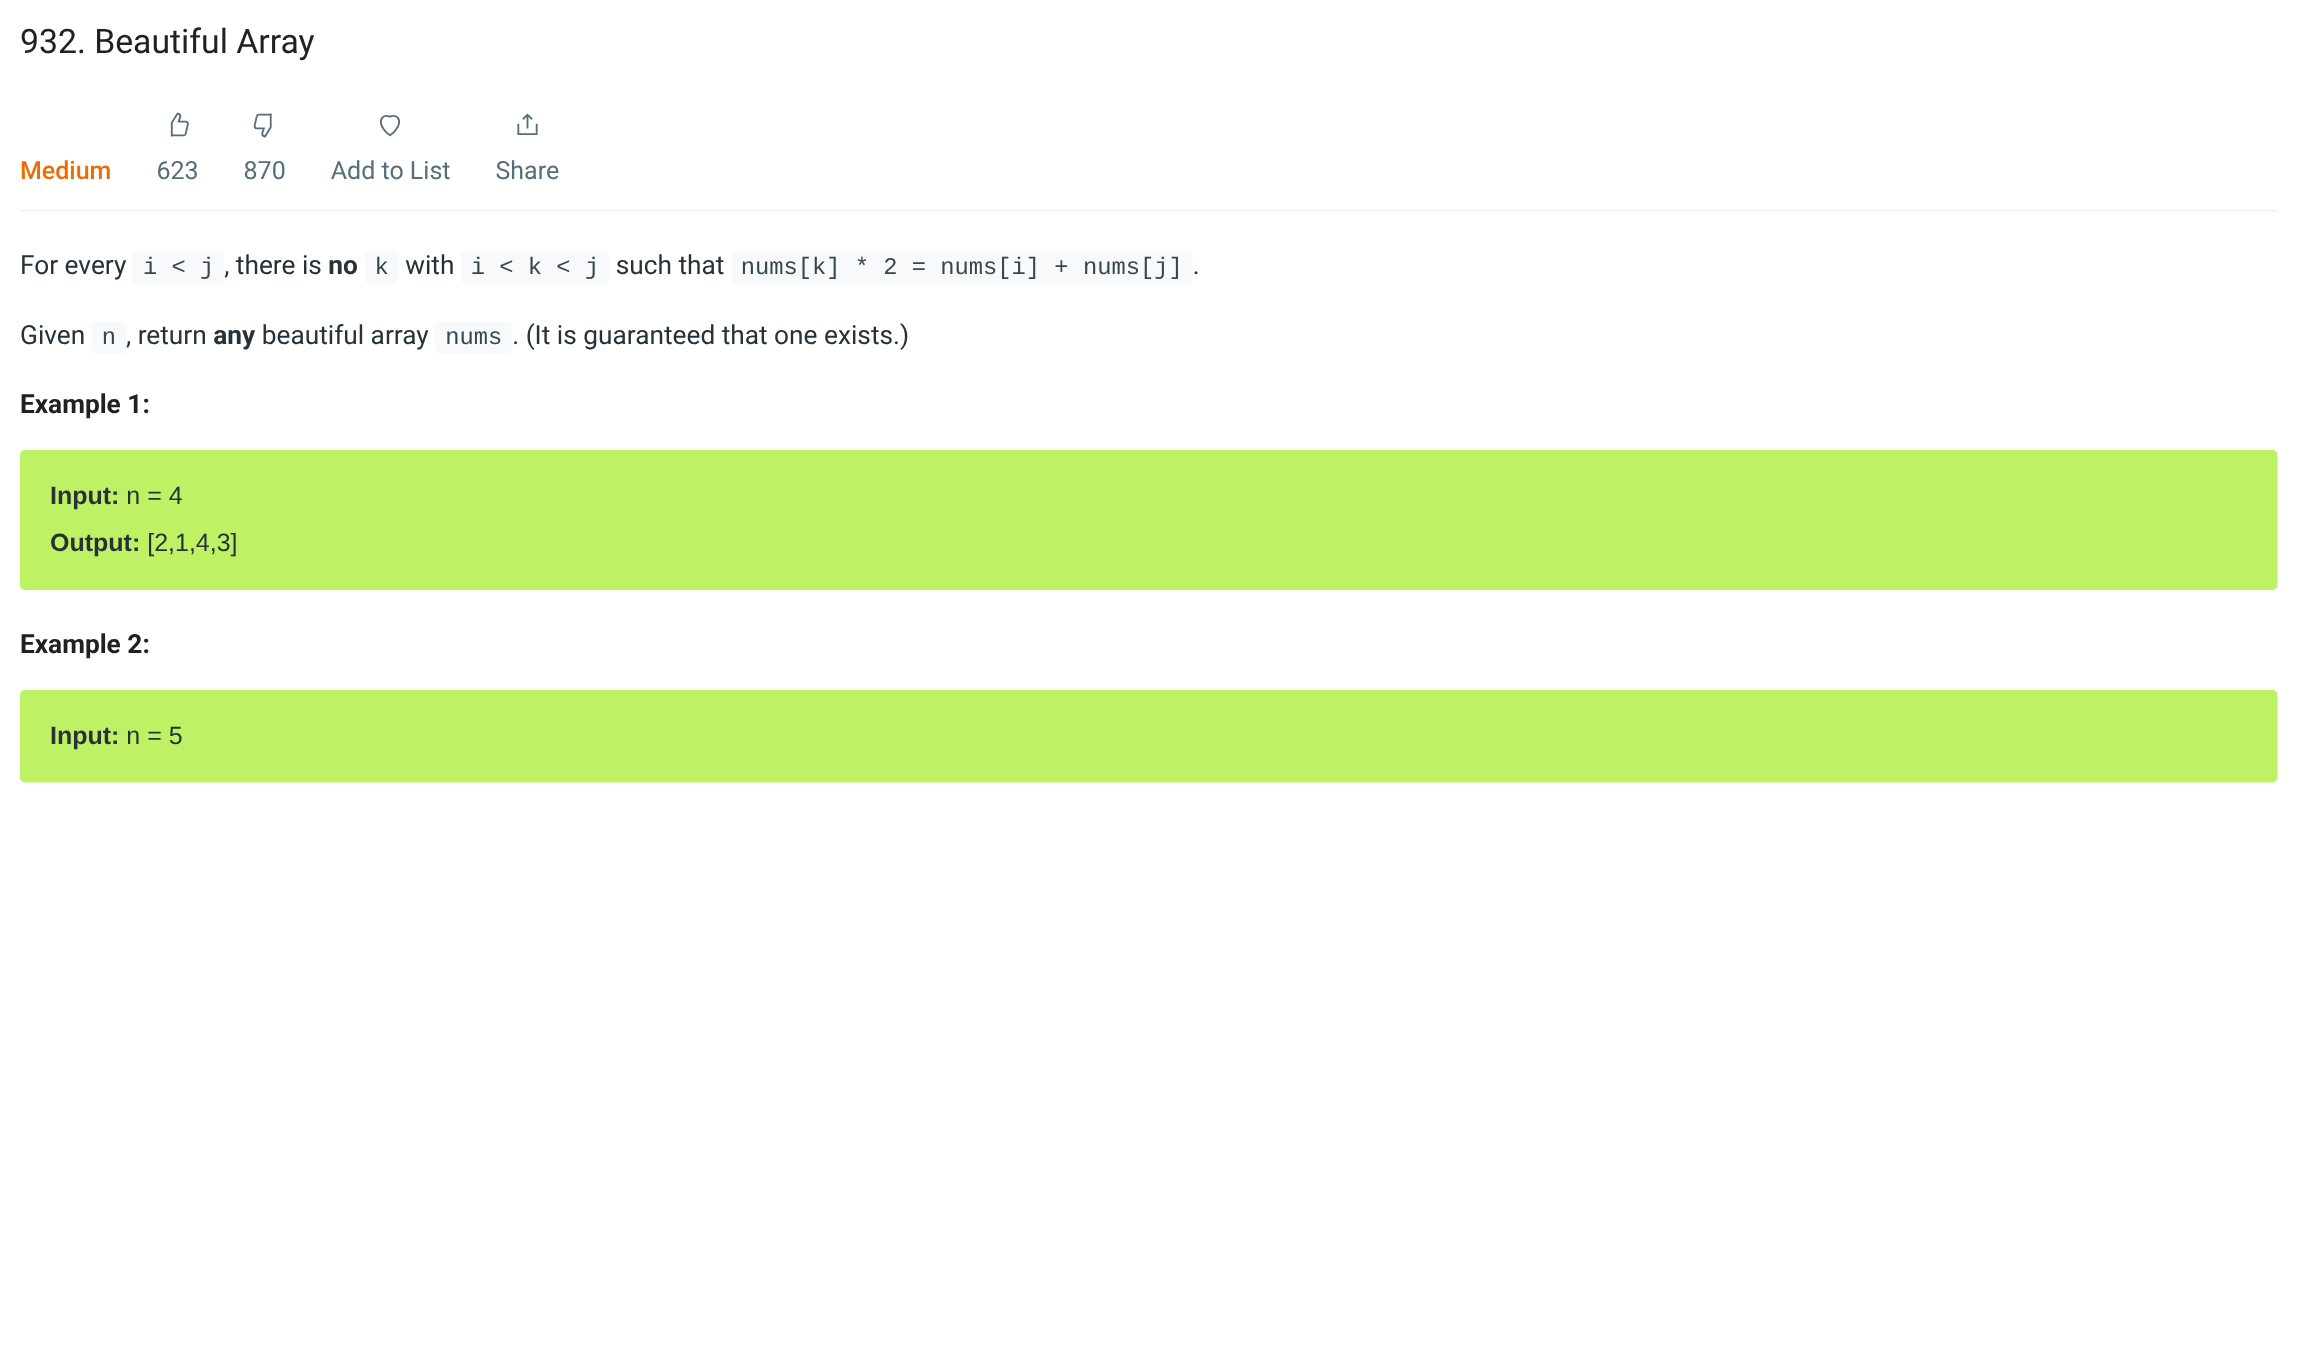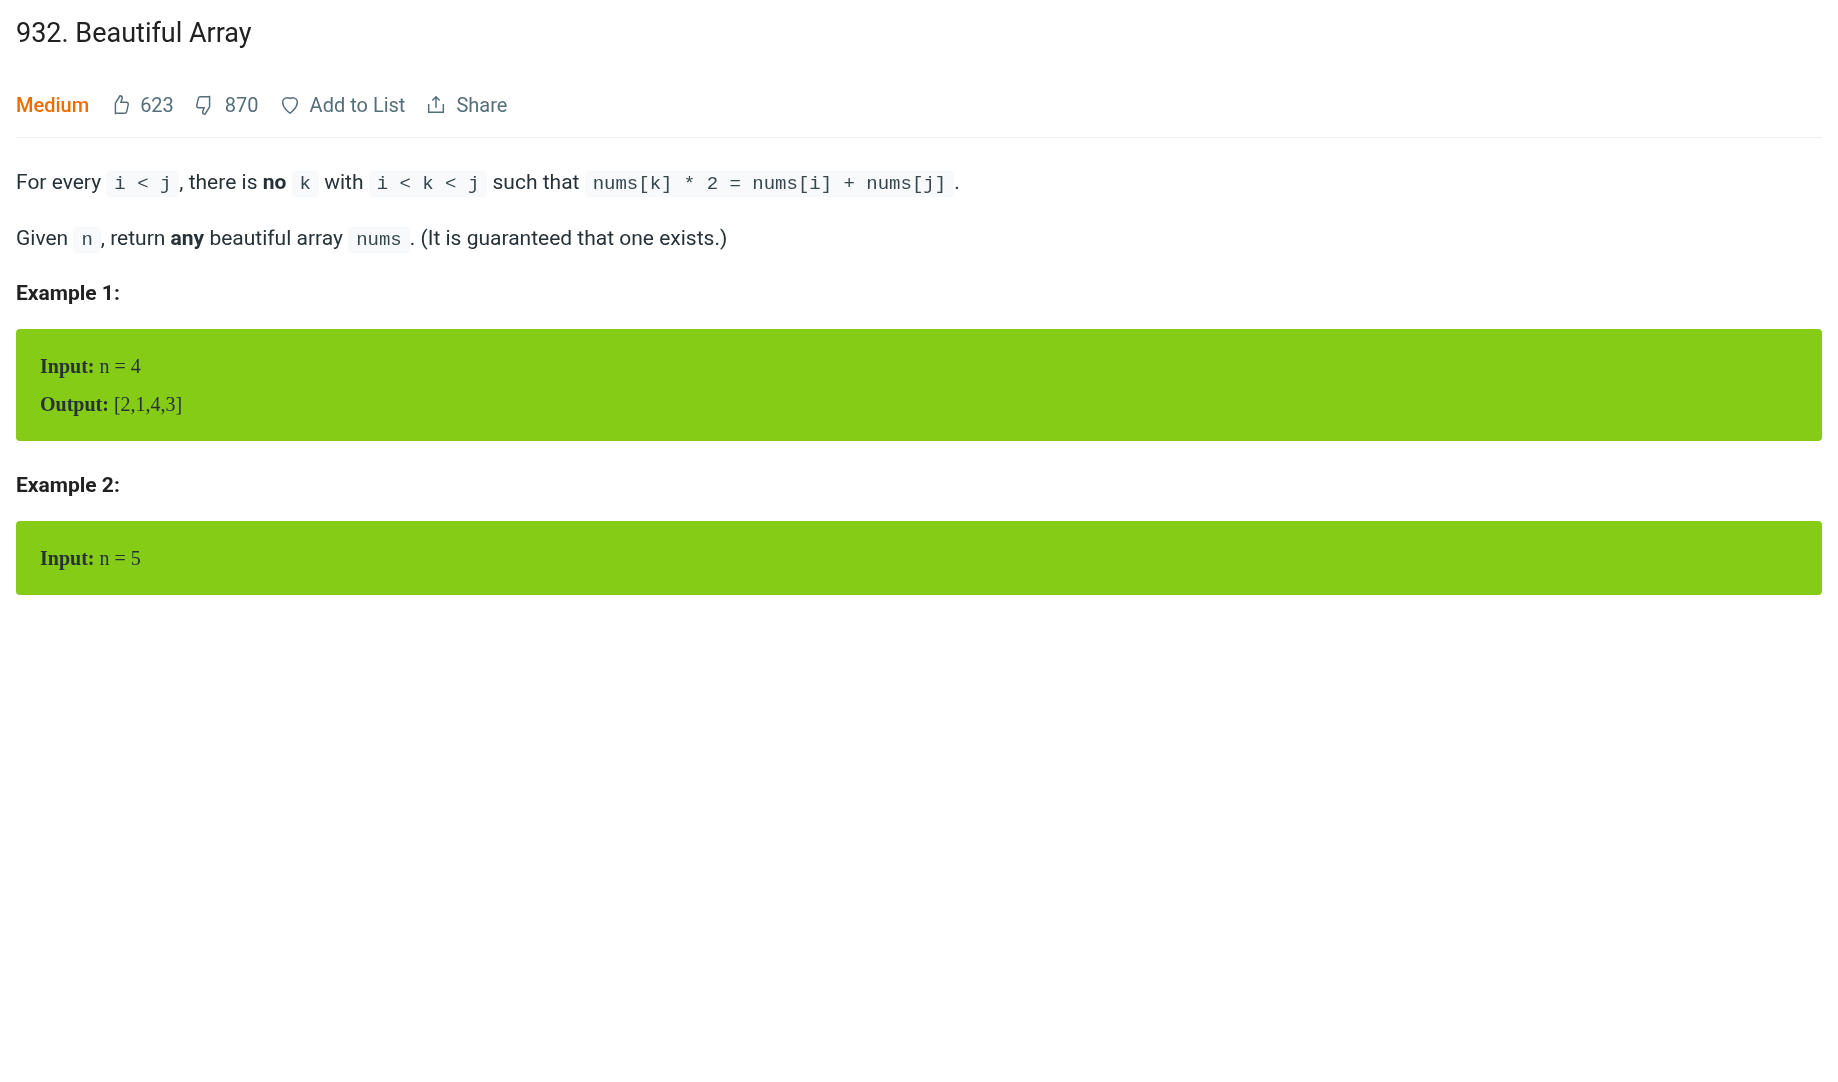--- a/index.html
+++ b/index.html
@@ -17,37 +17,38 @@
   }
   .title {
     font-size: 27px;
     font-weight: 400;
     color: #212121;
     margin-bottom: 34px;
   }
   .meta-row {
     display: flex;
     align-items: flex-end;
-    gap: 20px;
+    gap: 36px;
     padding-bottom: 16px;
     border-bottom: 1px solid #eceff1;
     margin-bottom: 28px;
   }
   .difficulty-medium {
     color: #ef6c00;
     font-weight: 500;
     font-size: 20px;
   }
   .meta-item {
     display: flex;
     align-items: center;
     gap: 9px;
     color: #546e7a;
     font-size: 20px;
     cursor: pointer;
+    flex-direction: column;
   }
   .meta-item svg {
     width: 22px;
     height: 22px;
     stroke: #546e7a;
     fill: none;
     stroke-width: 1.6;
   }
   .description p {
     margin-bottom: 22px;
@@ -68,24 +69,24 @@
   .bold {
     font-weight: 700;
   }
   .example-heading {
     font-size: 21px;
     font-weight: 700;
     color: #212121;
     margin-bottom: 18px;
   }
   .example-block {
-    background: #84cc16;
+    background: #bef264;
     border-radius: 4px;
     padding: 18px 24px;
-    font-family: Liberation Serif, serif;
+    font-family: Liberation Sans, sans-serif;
     font-size: 20px;
     line-height: 1.9;
     color: #263238;
     margin-bottom: 28px;
   }
   .example-block .label {
     font-weight: 700;
   }
 </style>
 </head>

